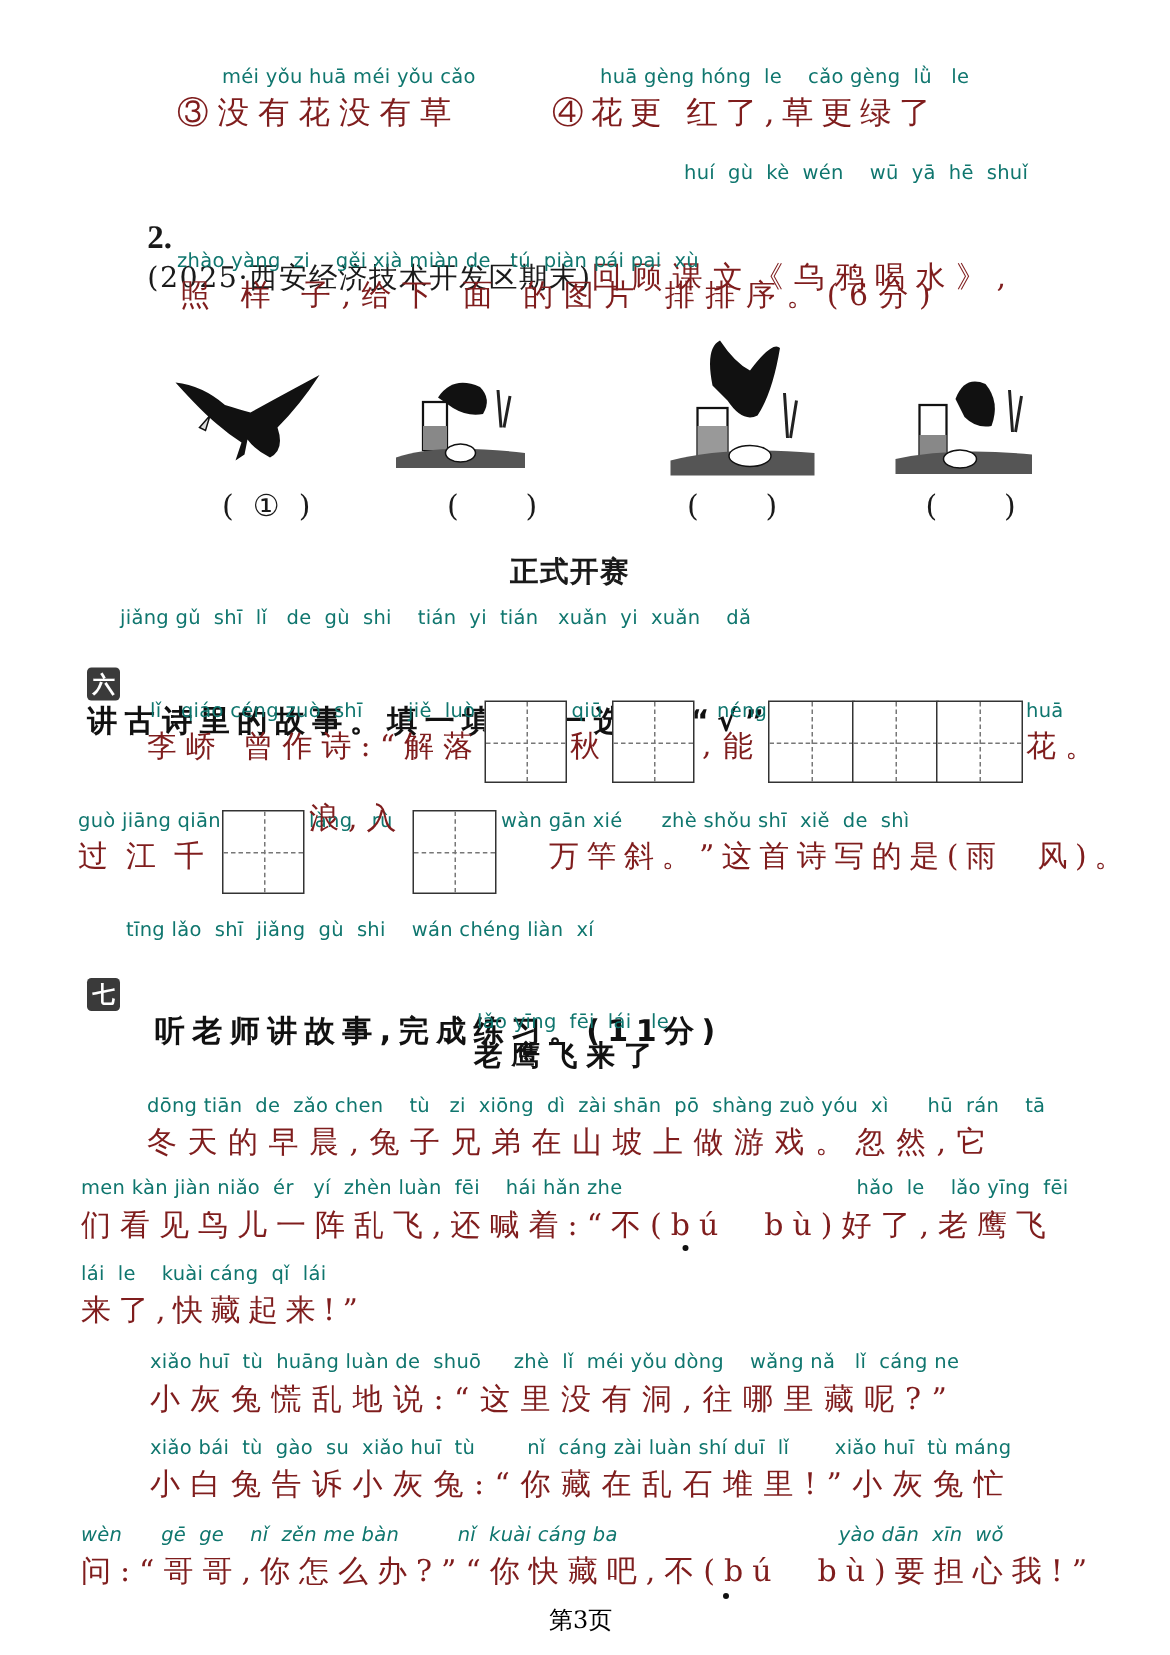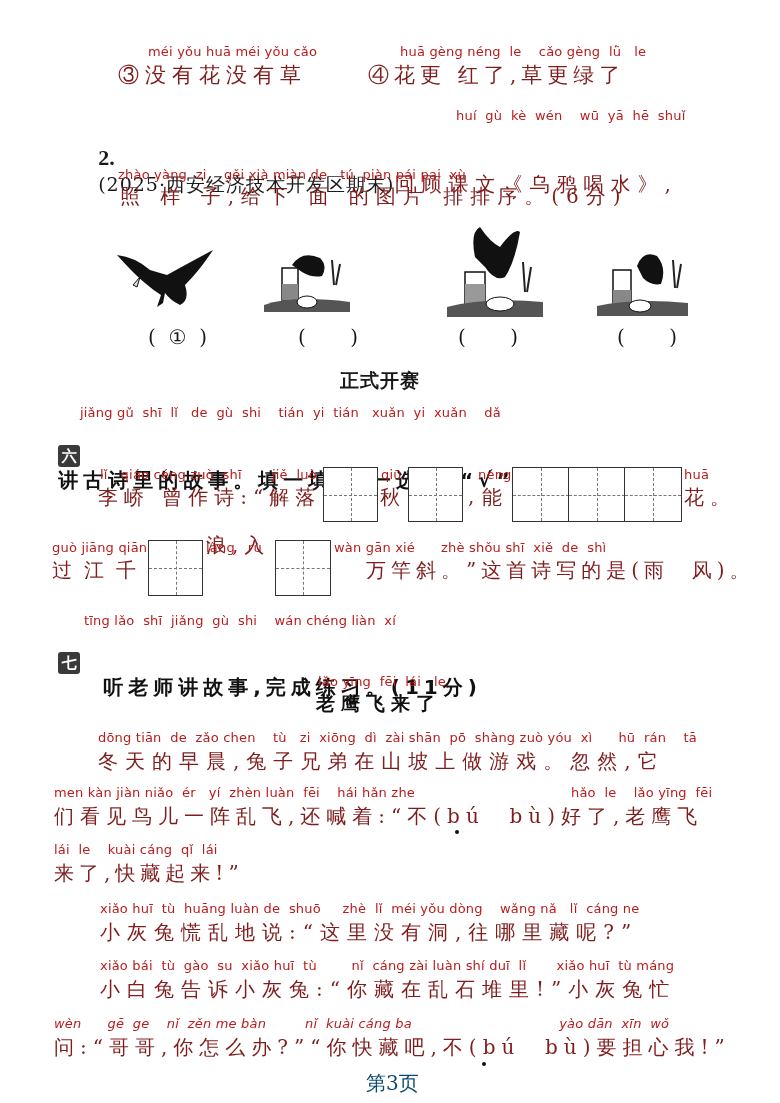--- a/index.html
+++ b/index.html
@@ -1,21 +1,21 @@
 <!DOCTYPE html>
 <html><head>
 <meta charset="utf-8">
 <style>
   html, body { margin: 0; padding: 0; background: #ffffff; }
   body {
     width: 780px; height: 1103px; position: relative; overflow: hidden;
     font-family: "DejaVu Serif", "Liberation Serif", serif; color: #1a1a1a;
   }
   .abs { position: absolute; }
-  .py { font-family: "DejaVu Sans", "Liberation Sans", sans-serif; font-size: 13px; color: #b91c1c; white-space: pre; letter-spacing: 0.2px; }
+  .py { font-family: "DejaVu Sans", "Liberation Sans", sans-serif; font-size: 13px; color: #0f766e; white-space: pre; letter-spacing: 0.2px; }
   .hz { font-size: 20px; letter-spacing: 6px; white-space: pre; color: #7f1d1d; }
   .hz-b { font-family: "DejaVu Sans", "Liberation Sans", sans-serif; font-weight: bold; font-size: 20px; letter-spacing: 5px; white-space: pre; color: #111; }
   .qnum { font-family: "Liberation Serif", serif; font-weight: bold; font-size: 22px; }
   .badge {
     display: inline-block; width: 22px; height: 22px; background: #3a3a3a; color: #fff;
     border-radius: 3px; font-family: "DejaVu Sans", sans-serif; font-size: 15px; font-weight: bold;
     text-align: center; line-height: 22px;
   }
   .tian {
     position: absolute; border: 1.5px solid #333; box-sizing: border-box; background: #fff;
@@ -25,21 +25,21 @@
   .paren { font-size: 20px; white-space: pre; }
   .pic { position: absolute; }
   .dot { position: absolute; width: 4px; height: 4px; background: #111; border-radius: 50%; }
   .section-title { font-family: "DejaVu Sans", "Liberation Sans", sans-serif; font-weight: bold; font-size: 19px; letter-spacing: 1px; }
 </style>
 </head>
 <body>
 
 <div class="abs py" style="left:148px;top:44px;">méi yǒu huā méi yǒu cǎo</div>
 <div class="abs hz" style="left:118px;top:61px;font-size:21px;">③没有花没有草</div>
-<div class="abs py" style="left:400px;top:44px;">huā gèng néng  le    cǎo gèng  lǜ   le</div>
+<div class="abs py" style="left:400px;top:44px;">huā gèng hóng  le    cǎo gèng  lǜ   le</div>
 <div class="abs hz" style="left:368px;top:61px;font-size:21px;letter-spacing:5px;">④花更 红了,草更绿了</div>
 
 <div class="abs py" style="left:456px;top:108px;">huí  gù  kè  wén    wū  yā  hē  shuǐ</div>
 <div class="abs" style="left:88px;top:126px;white-space:pre;">
   <span class="qnum">2.</span>
   <span style="font-size:19px;letter-spacing:1px;">(2025·西安经济技术开发区期末)</span><span class="hz" style="font-size:20px;letter-spacing:7px;">回顾课文《乌鸦喝水》,</span>
 </div>
 <div class="abs py" style="left:118px;top:167px;">zhào yàng  zi    gěi xià miàn de   tú  piàn pái pai  xù</div>
 <div class="abs hz" style="left:120px;top:183px;letter-spacing:7px;">照 样 子,给下 面 的图片 排排序。(6分)</div>
 
@@ -140,13 +140,13 @@
 <div class="abs py" style="left:100px;top:901px;">xiǎo huī  tù  huāng luàn de  shuō     zhè  lǐ  méi yǒu dòng    wǎng nǎ   lǐ  cáng ne</div>
 <div class="abs hz" style="left:100px;top:919px;letter-spacing:7px;">小灰兔慌乱地说:“这里没有洞,往哪里藏呢?”</div>
 
 <div class="abs py" style="left:100px;top:958px;">xiǎo bái  tù  gào  su  xiǎo huī  tù        nǐ  cáng zài luàn shí duī  lǐ       xiǎo huī  tù máng</div>
 <div class="abs hz" style="left:100px;top:976px;letter-spacing:7px;">小白兔告诉小灰兔:“你藏在乱石堆里!”小灰兔忙</div>
 
 <div class="abs py" style="left:54px;top:1016px;font-style:italic;">wèn      gē  ge    nǐ  zěn me bàn         nǐ  kuài cáng ba                                  yào dān  xīn  wǒ</div>
 <div class="abs hz" style="left:54px;top:1034px;letter-spacing:6px;">问:“哥哥,你怎么办?”“你快藏吧,不(bú  bù)要担心我!”</div>
 <div class="dot" style="left:482px;top:1062px;"></div>
 
-<div class="abs" style="left:366px;top:1070px;font-family:'DejaVu Serif',serif;font-size:20px;color:#0c4a6e;">第3页</div>
+<div class="abs" style="left:366px;top:1070px;font-family:'DejaVu Serif',serif;font-size:16px;color:#000000;">第3页</div>
 
 </body></html>

